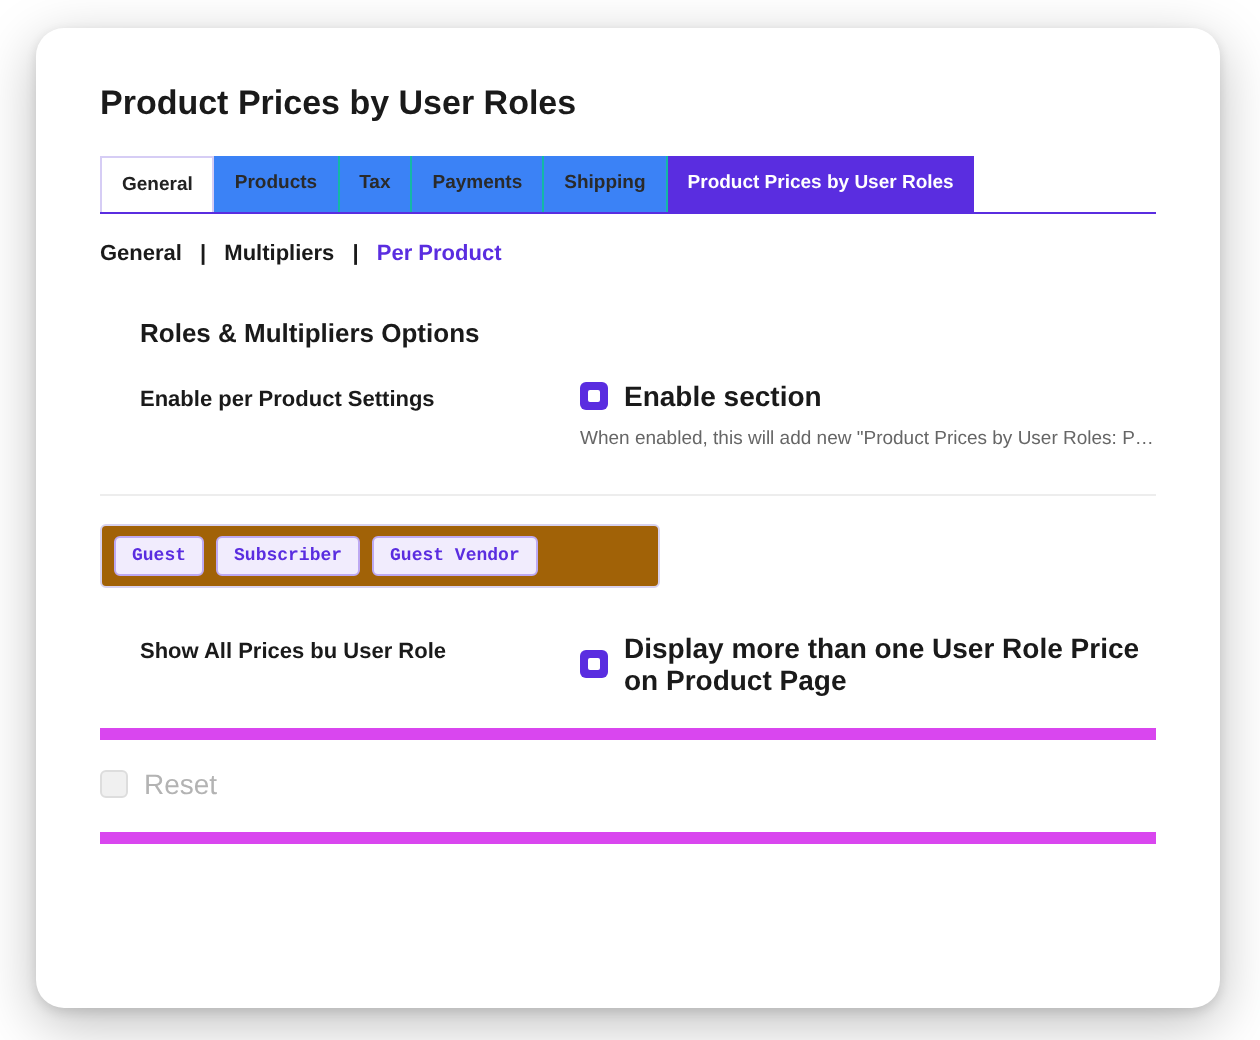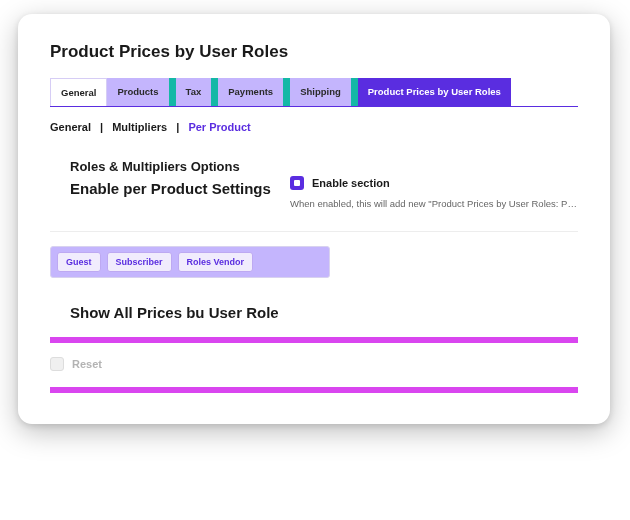--- a/index.html
+++ b/index.html
@@ -9,21 +9,21 @@
     width: 630px;
     height: 520px;
     overflow: hidden;
     position: relative;
   }
   .card {
     position: absolute;
     left: 18px;
     top: 14px;
     width: 592px;
-    height: 410px;
+    height: 490px;
     background: #fff;
     border-radius: 14px;
     box-shadow: 0 8px 28px rgba(0,0,0,0.25), 0 2px 6px rgba(0,0,0,0.12);
     padding: 28px 32px 0 32px;
     overflow: hidden;
   }
   .page-title {
     font-size: 17px;
     font-weight: 700;
     color: #1a1a1a;
@@ -32,23 +32,23 @@
   .tabbar {
     display: flex;
     align-items: stretch;
     border-bottom: 1px solid #5a2de0;
     margin-bottom: 14px;
   }
   .tab {
     font-size: 9.5px;
     font-weight: 600;
     padding: 8px 10px;
-    background: #c4b5fd;
+    background: #3b82f6;
     color: #2a2a2a;
-    border-right: 7px solid #14b8a6;
+    border-right: 1px solid #14b8a6;
     cursor: pointer;
     white-space: nowrap;
   }
   .tab.plain {
     background: #fff;
     color: #222;
     border: 1px solid #d6cdf5;
     border-bottom: none;
   }
   .tab.active {
@@ -63,34 +63,34 @@
     margin-bottom: 26px;
   }
   .subnav .sep { margin: 0 6px; color: #1a1a1a; }
   .subnav .current { color: #5a2de0; }
 
   .section-heading {
     font-size: 13px;
     font-weight: 700;
     color: #1a1a1a;
     margin-left: 20px;
-    margin-bottom: 2px;
+    margin-bottom: 16px;
   }
 
   .row {
     display: flex;
     align-items: flex-start;
     border-bottom: 6px solid #d946ef;
     padding: 0 0 16px 0;
     margin-bottom: 14px;
   }
   .row.noborder { border-bottom: none; margin-bottom: 6px; }
   .row .label-col {
     flex: 0 0 240px;
-    font-size: 15px;
+    font-size: 11px;
     font-weight: 700;
     color: #1a1a1a;
     padding-left: 20px;
     padding-top: 4px;
   }
   .row .ctrl-col {
     flex: 1 1 auto;
     font-size: 10px;
     color: #333;
   }
@@ -120,61 +120,62 @@
     width: 6px;
     height: 6px;
     background: #fff;
     border-radius: 1px;
   }
   .cbox.unchecked {
     background: #f0f0f0;
     border: 1px solid #ddd;
   }
   .check-label {
-    font-size: 11px;
+    font-size: 14px;
     font-weight: 600;
     color: #1a1a1a;
   }
   .desc {
     font-size: 9.5px;
     color: #666;
     white-space: nowrap;
     overflow: hidden;
     text-overflow: ellipsis;
     max-width: 290px;
   }
 
   .tags-input {
     border: 1px solid #d8d2ef;
     border-radius: 3px;
     padding: 5px 6px;
     display: flex;
     gap: 6px;
     align-items: flex-start;
     width: 280px;
-    background: #c4b5fd;
+    background: #a16207;
+    font-family: Liberation Mono, monospace;
   }
   .tag {
     border: 1px solid #bda9f2;
     background: #f1ecfd;
     color: #5a2de0;
     font-size: 9px;
     font-weight: 600;
     padding: 4px 8px;
     border-radius: 3px;
     cursor: default;
   }
 
   .section-heading.muted {
     color: #a9a9a9;
     margin-top: 12px;
     margin-bottom: 14px;
   }
   .row.muted .label-col { color: #b3b3b3; font-weight: 600; }
-  .row.muted .check-label { color: #b3b3b3; font-weight: 700; }
+  .row.muted .check-label { color: #b3b3b3; font-weight: 400; }
 
 </style>
 </head>
 <body>
 
 <div class="card">
 
   <h1 class="page-title">Product Prices by User Roles</h1>
 
   <div class="tabbar">
@@ -207,27 +208,33 @@
     </div>
   </div>
 
   <div style="border-top:1px solid #ededed; margin-bottom:14px;"></div>
 
   <div class="row noborder">
     <div class="ctrl-col">
       <div class="tags-input">
         <span class="tag">Guest</span>
         <span class="tag">Subscriber</span>
-        <span class="tag">Roles Vendor</span>
+        <span class="tag">Guest Vendor</span>
       </div>
     </div>
   </div>
 
   <div class="row">
     <div class="label-col">Show All Prices bu User Role</div>
+    <div class="ctrl-col">
+      <div class="check-line">
+        <span class="cbox checked"></span>
+        <span class="check-label">Display more than one User Role Price on Product Page</span>
+      </div>
+    </div>
   </div>
 
 
   <div class="row muted">
     <div class="ctrl-col">
       <div class="check-line">
         <span class="cbox unchecked"></span>
         <span class="check-label">Reset</span>
       </div>
     </div>

